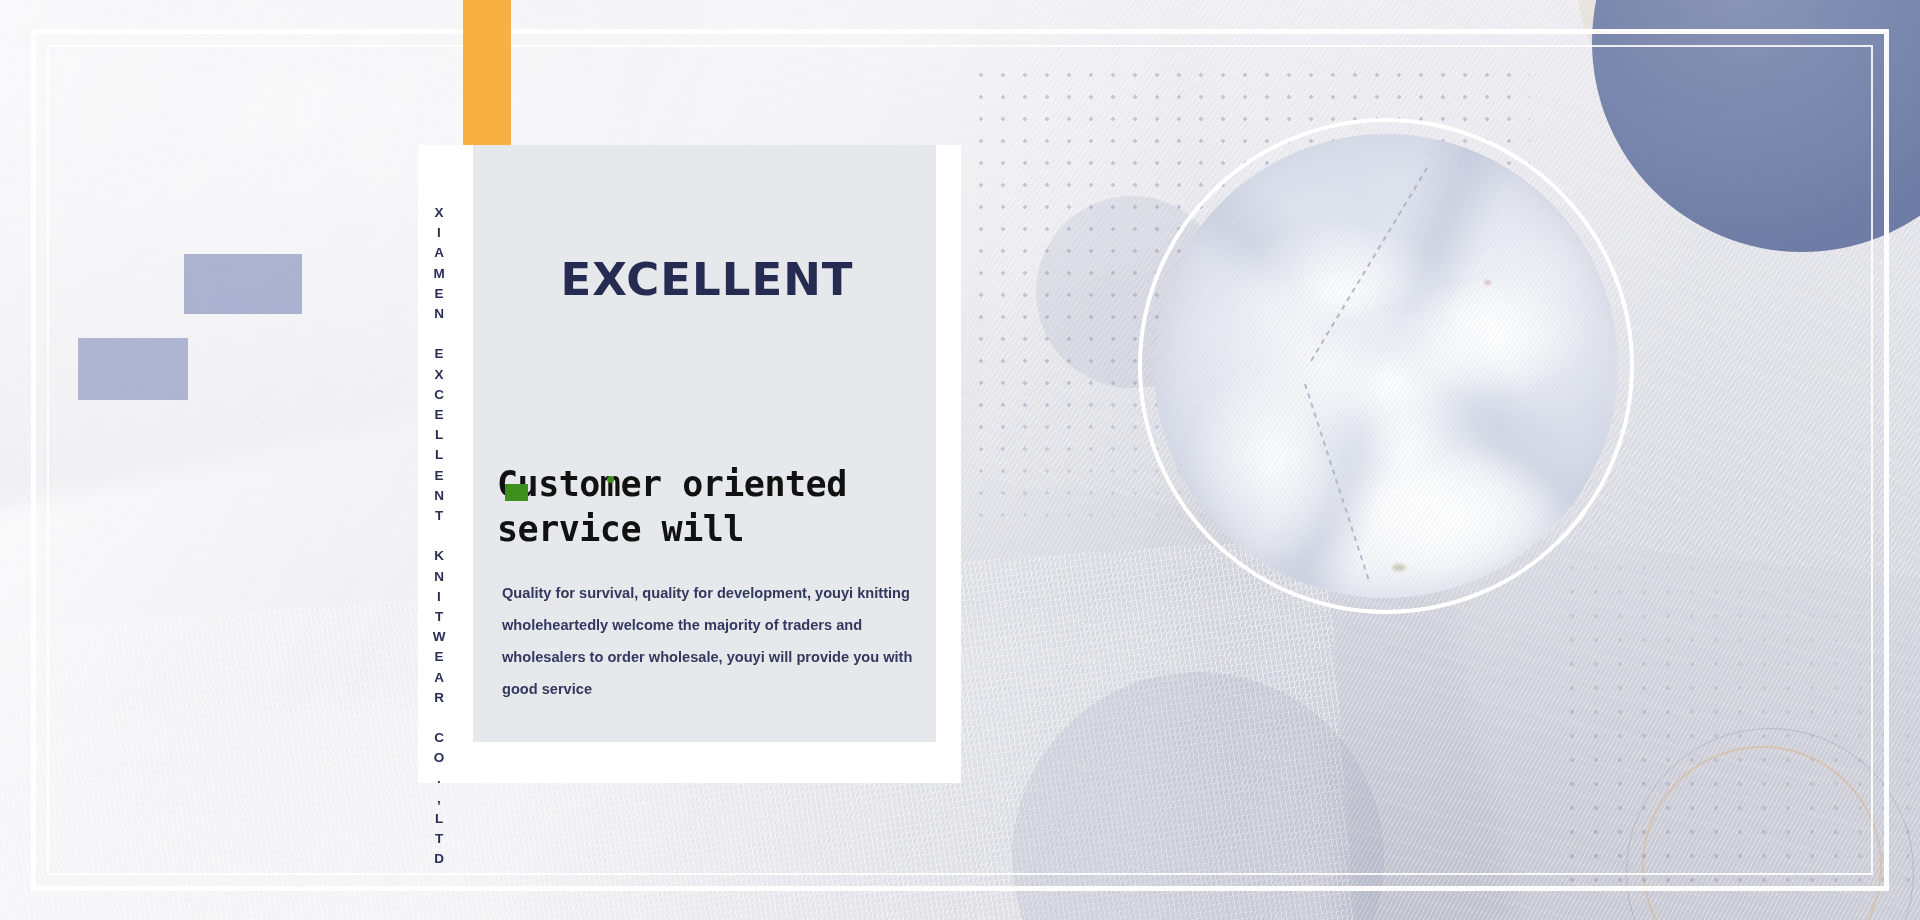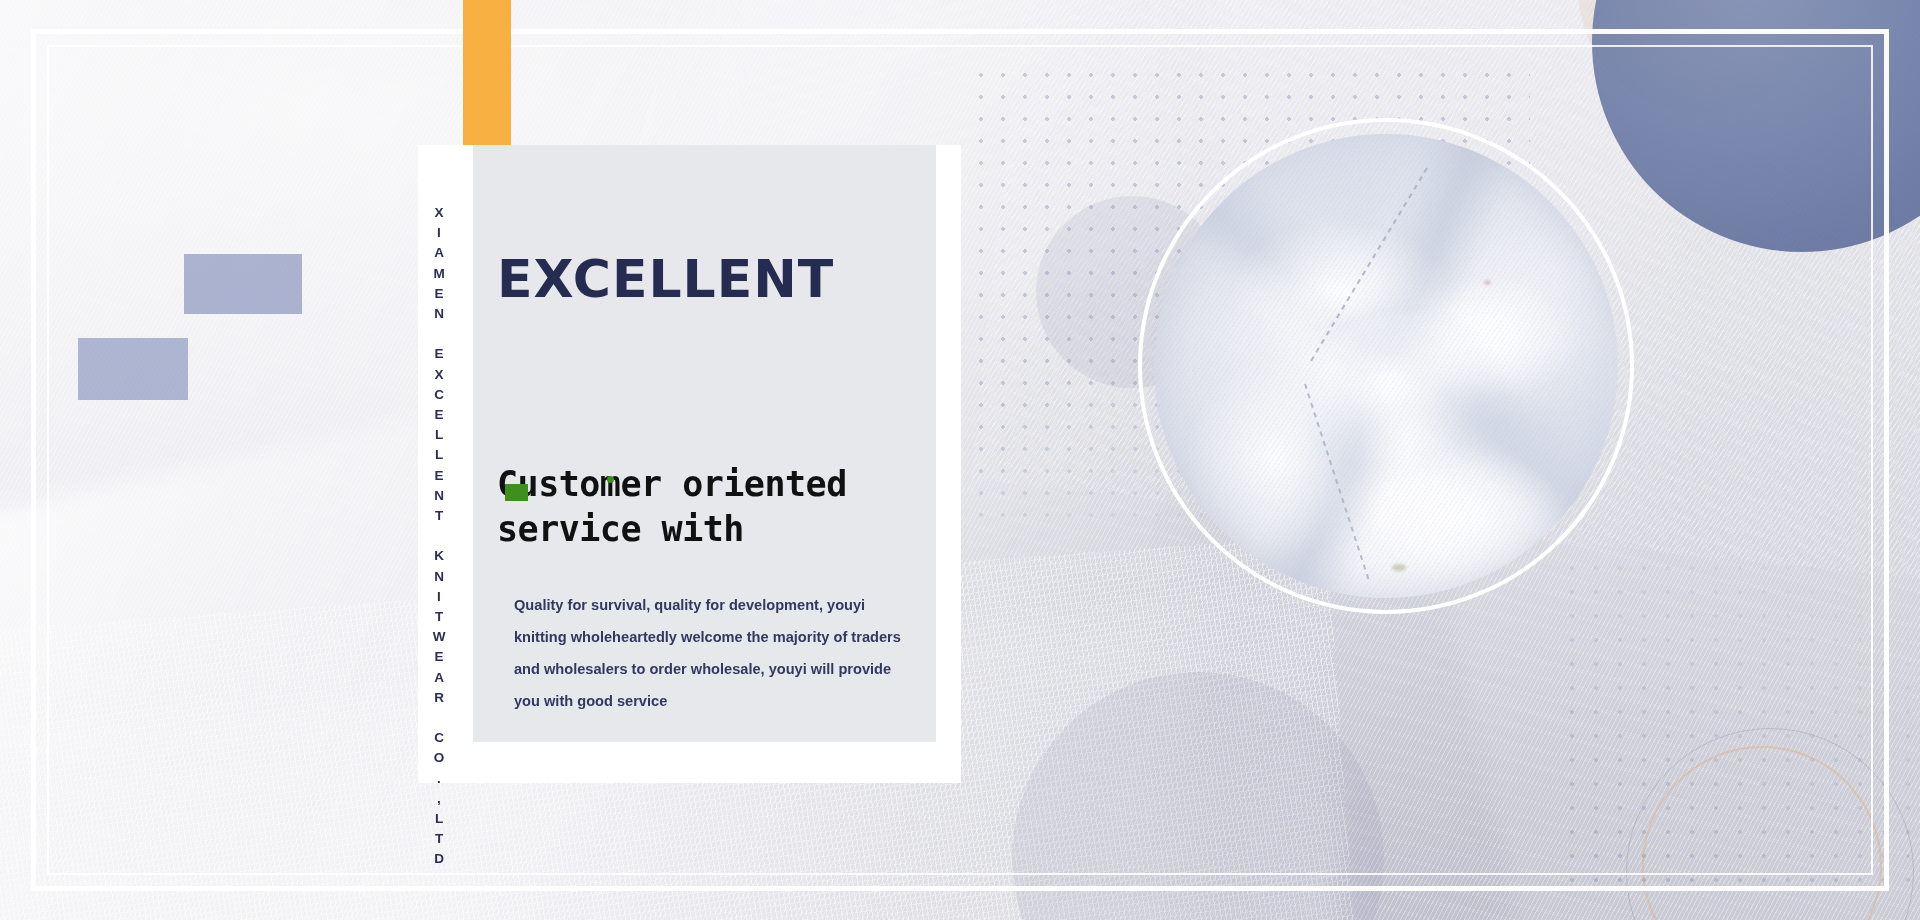--- a/index.html
+++ b/index.html
@@ -121,41 +121,41 @@
   .card-panel{position:absolute;left:473px;top:145px;width:463px;height:597px;background:#e7e8ec;}
 
   .vertical-name{position:absolute;left:417px;top:205px;width:44px;height:490px;
     display:flex;align-items:flex-start;justify-content:center;}
   .vertical-name span{
     writing-mode:vertical-rl;text-orientation:upright;
     font-size:13.5px;letter-spacing:5.2px;font-weight:700;color:#2b2f55;
     font-family:"Liberation Sans", sans-serif;white-space:nowrap;}
 
   .headline{position:absolute;left:497px;top:243px;width:420px;}
-  .hl-line{font-size:52px;line-height:73px;font-weight:700;letter-spacing:.5px;
-    color:#262b52;font-family:"DejaVu Sans", sans-serif;text-align:left;position:relative;}
+  .hl-line{font-size:45px;line-height:73px;font-weight:700;letter-spacing:.5px;
+    color:#262b52;font-family:"DejaVu Sans", sans-serif;text-align:center;position:relative;}
   .hl-line.l1{letter-spacing:1px;}
   
   .hl-tint1{position:absolute;left:184px;top:254px;width:118px;height:60px;
     background:rgba(110,124,176,.55);mix-blend-mode:normal;pointer-events:none;}
   .hl-tint2{position:absolute;left:78px;top:338px;width:110px;height:62px;
     background:rgba(110,124,176,.52);pointer-events:none;}
 
   .subhead{position:absolute;left:497px;top:462px;width:400px;
     font-family:"DejaVu Sans Mono", monospace;
     font-size:35px;line-height:45px;font-weight:700;color:#111111;letter-spacing:-.5px;}
   .sub-a{position:relative;display:block;}
   .sub-b{display:block;}
   .green-mark{position:absolute;left:8px;top:22px;width:23px;height:17px;background:#3f8f1e;}
   .green-dot{position:absolute;left:110px;top:14px;width:7px;height:7px;border-radius:50%;background:#3f8f1e;}
 
   .body-copy{position:absolute;left:498px;top:573px;width:424px;
     font-size:14.6px;line-height:32px;font-weight:700;color:#33395e;
     font-family:"Liberation Sans", sans-serif;}
-  .body-copy p{margin:16px;}
+  .body-copy p{margin:4px;}
 </style>
 </head>
 <body>
 
 <div class="stage">
 
   <div class="bg"></div>
   <div class="fold fold-a"></div>
   <div class="fold fold-b"></div>
   <div class="fold fold-c"></div>
@@ -200,21 +200,21 @@
   </div>
 
   <div class="headline">
     <div class="hl-line l1">EXCELLENT</div>
   </div>
   <div class="hl-tint1"></div>
   <div class="hl-tint2"></div>
 
   <div class="subhead">
     <span class="sub-a">Customer oriented</span>
-    <span class="sub-b">service with</span>
+    <span class="sub-b">service will</span>
     <span class="green-mark"></span>
     <span class="green-dot"></span>
   </div>
 
   <div class="body-copy">
     <p>Quality for survival, quality for development, youyi knitting wholeheartedly welcome the majority of traders and wholesalers to order wholesale, youyi will provide you with good service</p>
   </div>
 
 </div>
 

